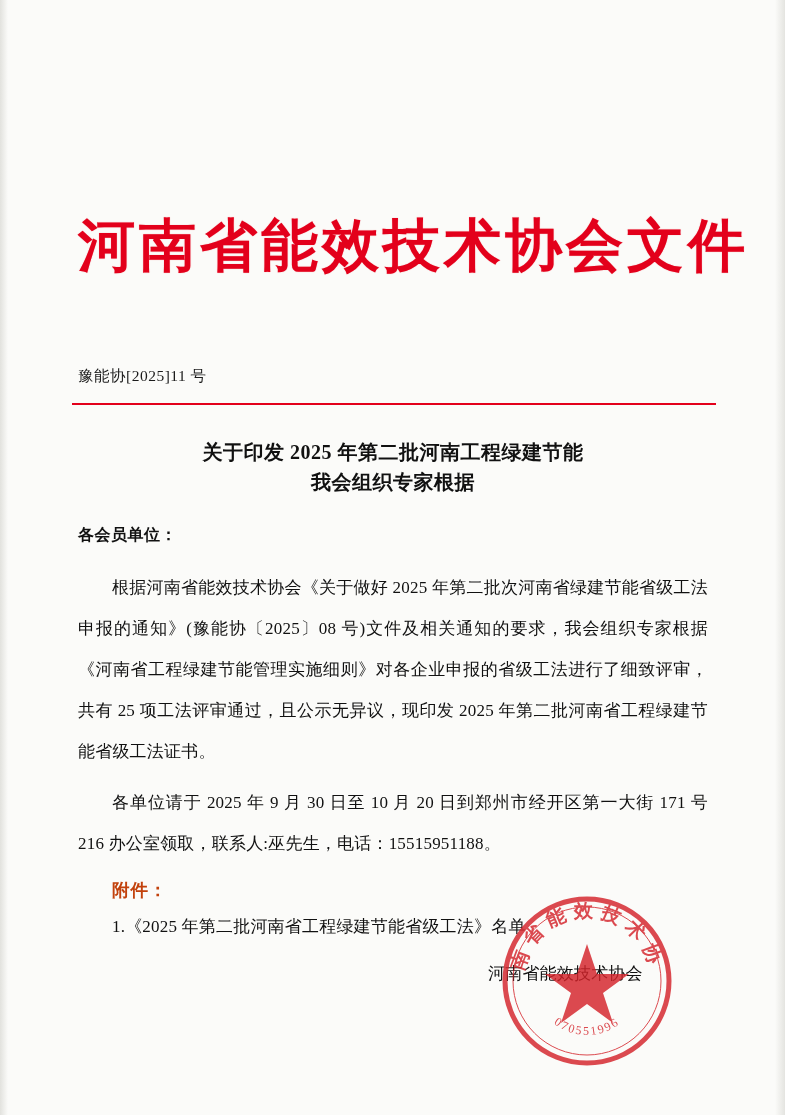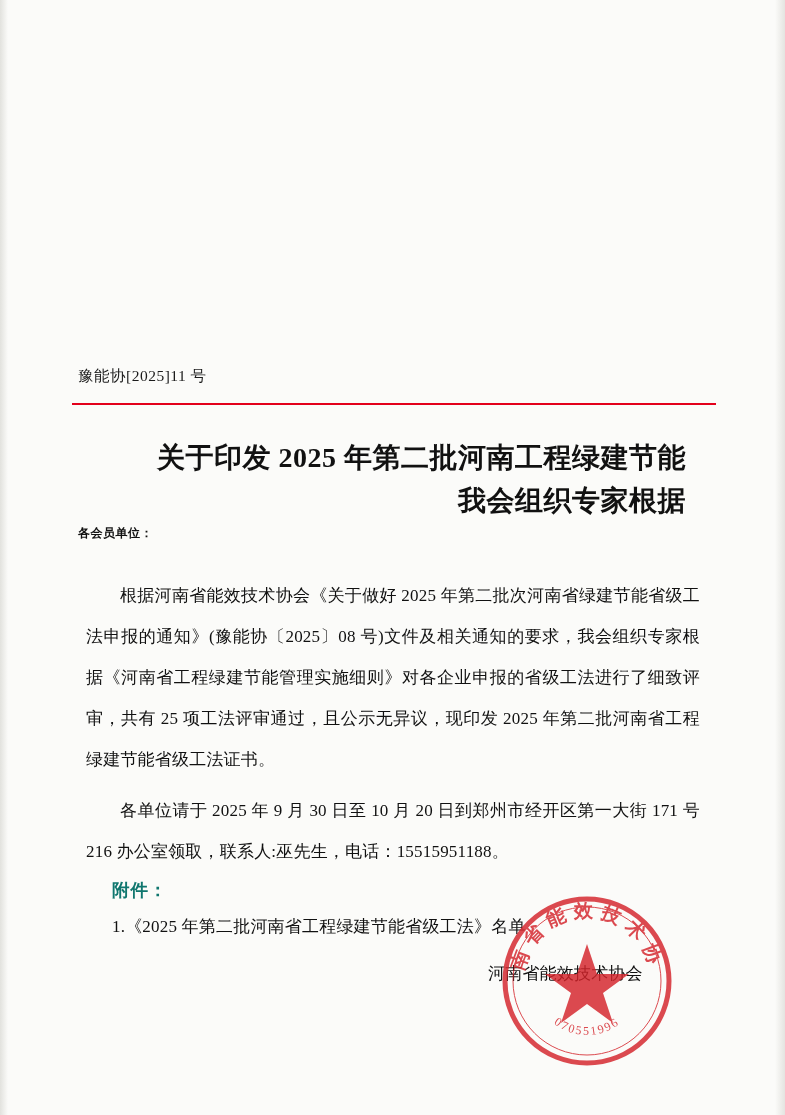--- a/index.html
+++ b/index.html
@@ -78,63 +78,63 @@
     width: 644px;
     height: 2px;
     background: #e3001b;
   }
 
   .doc-title {
     position: absolute;
     left: 22px;
     top: 437px;
     width: 586px;
-    text-align: right;
-    font-size: 28px;
+    text-align: center;
+    font-size: 20px;
     font-weight: bold;
     line-height: 1.52;
     color: #111;
     letter-spacing: 0.5px;
   }
 
   .salutation {
     position: absolute;
     left: 0;
     top: 525px;
-    font-size: 12px;
+    font-size: 16px;
     font-weight: bold;
     color: #111;
     letter-spacing: 0.5px;
   }
 
   .body-block {
     position: absolute;
     left: 0;
     width: 630px;
     font-size: 17px;
     color: #111;
     line-height: 41px;
     text-align: justify;
     text-justify: inter-ideograph;
     letter-spacing: 0.2px;
   }
   .body-block p {
-    margin: 8px;
+    margin: 0;
     text-indent: 2em;
   }
   #para1 { top: 567px; }
   #para2 { top: 782px; }
 
   .attach-heading {
     position: absolute;
     left: 34px;
     top: 878px;
     font-size: 17.5px;
     font-weight: bold;
-    color: #0f766e;
+    color: #c2410c;
     letter-spacing: 1px;
   }
   .attach-item {
     position: absolute;
     left: 34px;
     top: 915px;
     font-size: 17px;
     color: #111;
     letter-spacing: 0.2px;
   }
@@ -162,20 +162,21 @@
     pointer-events: none;
   }
   .seal svg { display: block; }
 </style>
 </head>
 <body>
 
 <div class="page">
   <div class="doc-inner">
 
+    <div class="masthead">河南省能效技术协会文件</div>
 
     <div class="doc-number">豫能协[2025]11 号</div>
 
     <div class="red-rule"></div>
 
     <div class="doc-title">
       <div>关于印发 2025 年第二批河南工程绿建节能</div>
       <div>我会组织专家根据</div>
     </div>
 

